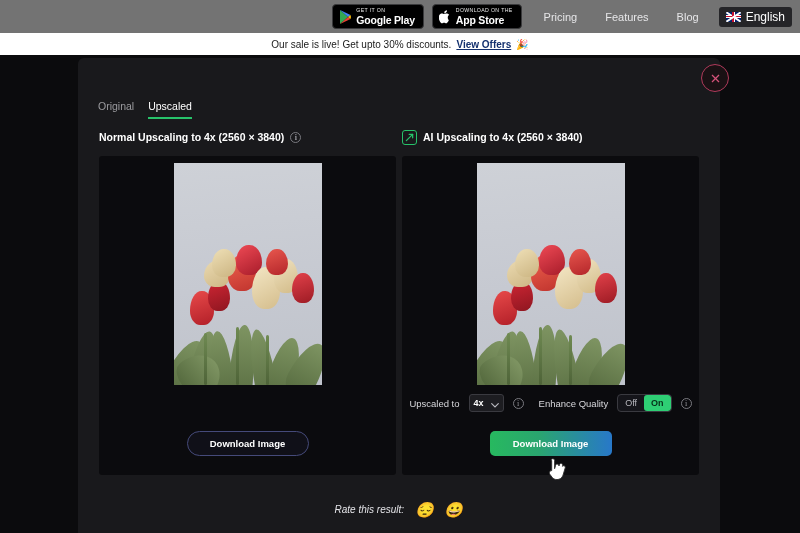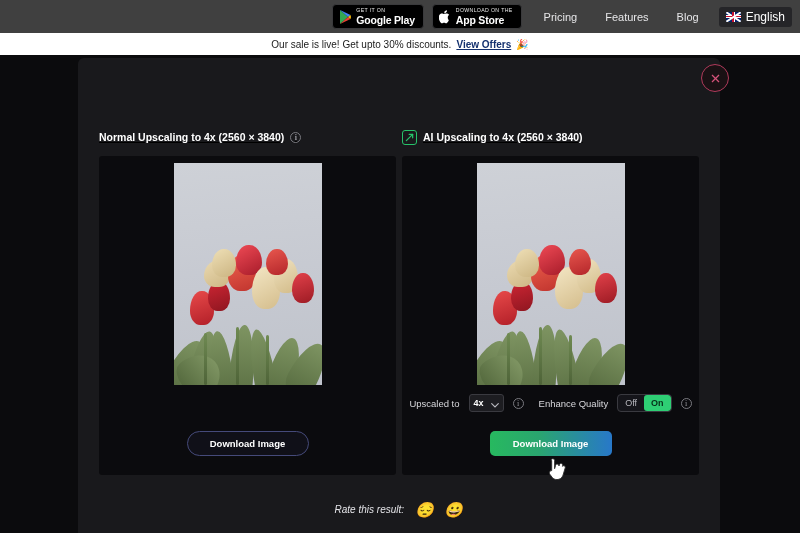--- a/index.html
+++ b/index.html
@@ -7,21 +7,21 @@
     width: 800px; height: 533px;
     background: #0d0d0f;
     font-family: "Liberation Sans", sans-serif;
     overflow: hidden;
   }
   #app { position: relative; width: 800px; height: 533px; background: #111113; }
 
   
   .topnav {
     position: absolute; top: 0; left: 0; width: 800px; height: 33px;
-    background: #404040;
+    background: #737373;
     display: flex; align-items: center; justify-content: flex-end;
     padding-right: 8px;
   }
   .store-badge {
     height: 25px; background: #000; border: 1px solid #3a3a3c; border-radius: 4px;
     display: flex; align-items: center; gap: 5px; padding: 0 8px 0 6px;
     margin-right: 8px; cursor: pointer;
   }
   .store-badge .glyph { display:flex; align-items:center; }
   .store-txt { display: flex; flex-direction: column; line-height: 1; color: #fff; }
@@ -72,21 +72,21 @@
   }
   .close-btn svg { display:block; }
 
   
   .tabs { position: absolute; top: 42px; left: 20px; display: flex; gap: 14px; }
   .tab { font-size: 10.5px; color: #9b9b9f; padding-bottom: 5px; cursor: pointer; }
   .tab.active { color: #ffffff; border-bottom: 2px solid #27c26a; }
 
   
   .panels { position: absolute; top: 68px; left: 21px; width: 600px; display: flex; gap: 6px; }
-  .panel { width: 297px; text-decoration: underline; }
+  .panel { width: 297px; }
   .panel-title {
     display: flex; align-items: center; gap: 6px; height: 22px;
     font-size: 10.5px; font-weight: 700; color: #ffffff; margin-bottom: 8px;
   }
   .expand-icon {
     width: 15px; height: 15px; border: 1.4px solid #27c26a; border-radius: 3px;
     display: flex; align-items: center; justify-content: center; flex: none; cursor: pointer;
   }
   .info-icon {
     width: 11px; height: 11px; border-radius: 50%; border: 1px solid #79797f;
@@ -214,20 +214,24 @@
 
   <div class="close-btn">
     <svg width="11" height="11" viewBox="0 0 11 11">
       <line x1="2" y1="2" x2="9" y2="9" stroke="#d4527a" stroke-width="1.3"></line>
       <line x1="9" y1="2" x2="2" y2="9" stroke="#d4527a" stroke-width="1.3"></line>
     </svg>
   </div>
 
   <div class="modal">
 
+    <div class="tabs">
+      <div class="tab">Original</div>
+      <div class="tab active">Upscaled</div>
+    </div>
 
     <div class="panels">
 
       <div class="panel">
         <div class="panel-title">
           <span>Normal Upscaling to 4x (2560 × 3840)</span>
           <span class="info-icon">i</span>
         </div>
         <div class="panel-body">
           <div class="img-wrap">

